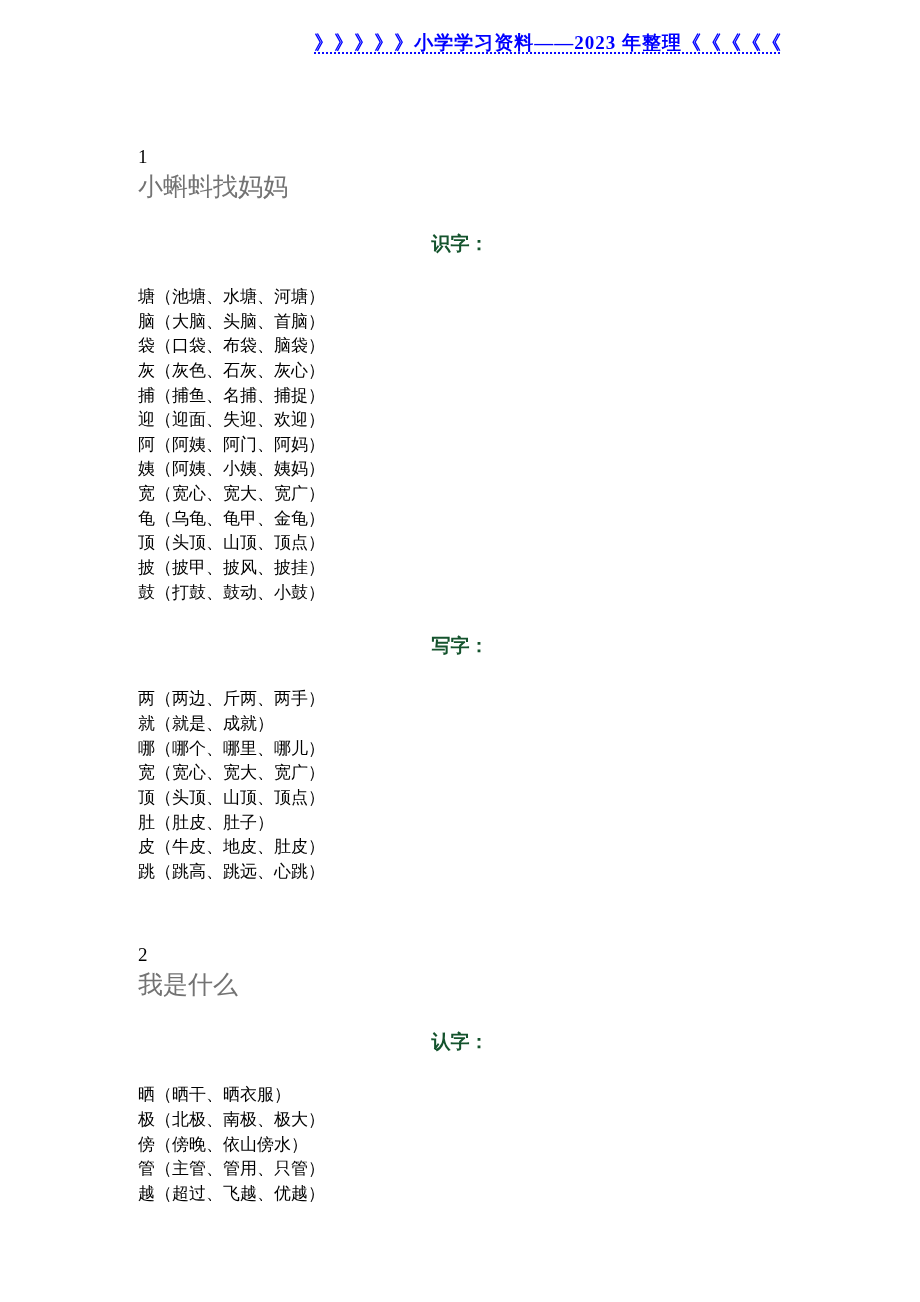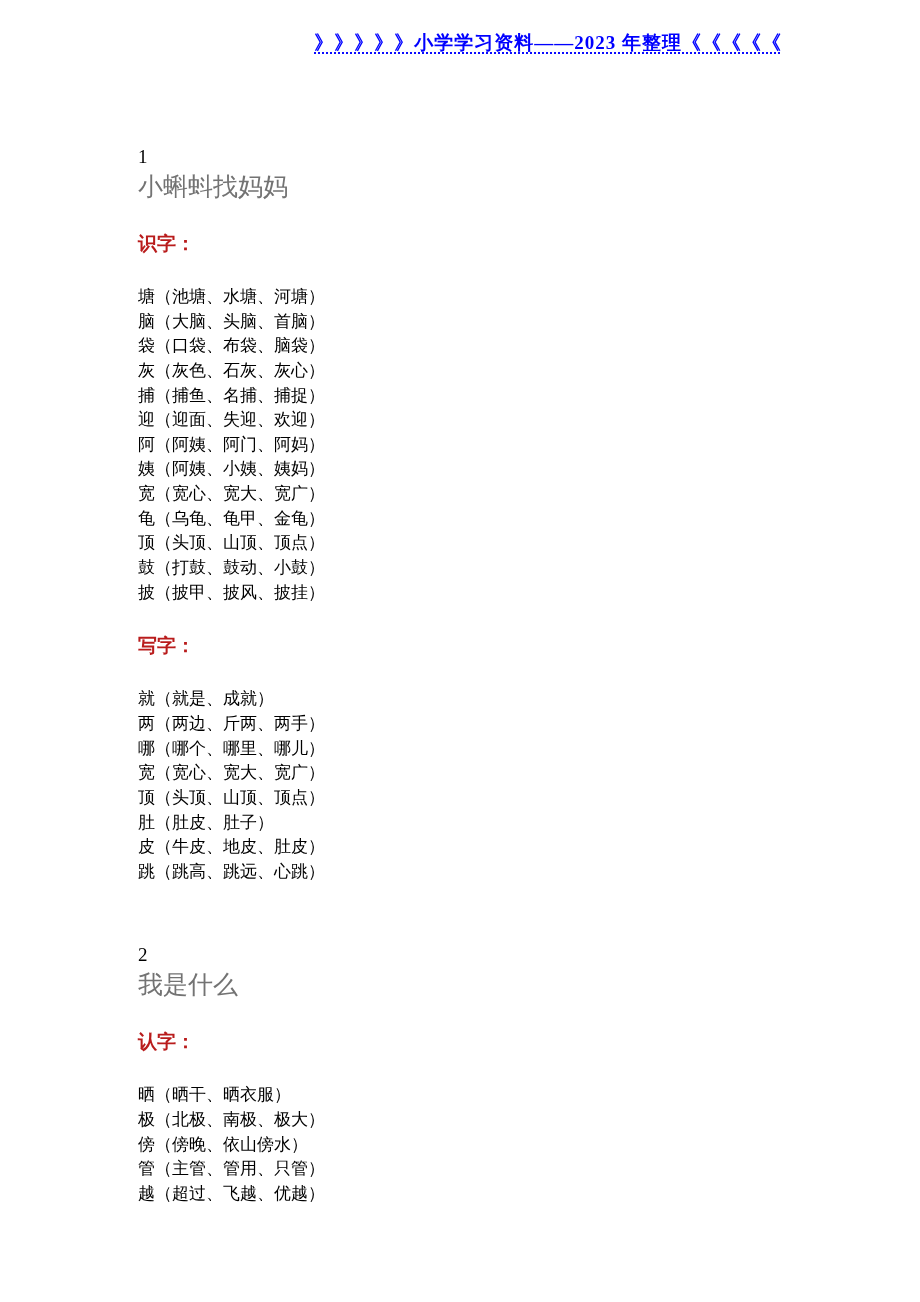--- a/index.html
+++ b/index.html
@@ -32,22 +32,23 @@
     margin-bottom: 2px;
   }
   .lesson-title {
     font-size: 25px;
     color: #737373;
     margin-bottom: 28px;
   }
   .section-label {
     font-size: 19px;
     font-weight: bold;
-    color: #b91c1c;
+    color: #14532d;
     margin-bottom: 28px;
+    text-align: center;
   }
   .entries {
     font-size: 17px;
     color: #000;
     line-height: 1.45;
     margin-bottom: 28px;
   }
   .entries div {
     white-space: pre;
   }
@@ -71,28 +72,28 @@
       <div>脑（大脑、头脑、首脑）</div>
       <div>袋（口袋、布袋、脑袋）</div>
       <div>灰（灰色、石灰、灰心）</div>
       <div>捕（捕鱼、名捕、捕捉）</div>
       <div>迎（迎面、失迎、欢迎）</div>
       <div>阿（阿姨、阿门、阿妈）</div>
       <div>姨（阿姨、小姨、姨妈）</div>
       <div>宽（宽心、宽大、宽广）</div>
       <div>龟（乌龟、龟甲、金龟）</div>
       <div>顶（头顶、山顶、顶点）</div>
+      <div>披（披甲、披风、披挂）</div>
       <div>鼓（打鼓、鼓动、小鼓）</div>
-      <div>披（披甲、披风、披挂）</div>
     </div>
 
     <div class="section-label">写字：</div>
     <div class="entries">
+      <div>两（两边、斤两、两手）</div>
       <div>就（就是、成就）</div>
-      <div>两（两边、斤两、两手）</div>
       <div>哪（哪个、哪里、哪儿）</div>
       <div>宽（宽心、宽大、宽广）</div>
       <div>顶（头顶、山顶、顶点）</div>
       <div>肚（肚皮、肚子）</div>
       <div>皮（牛皮、地皮、肚皮）</div>
       <div>跳（跳高、跳远、心跳）</div>
     </div>
   </div>
 
   <div class="spacer-big"></div>

